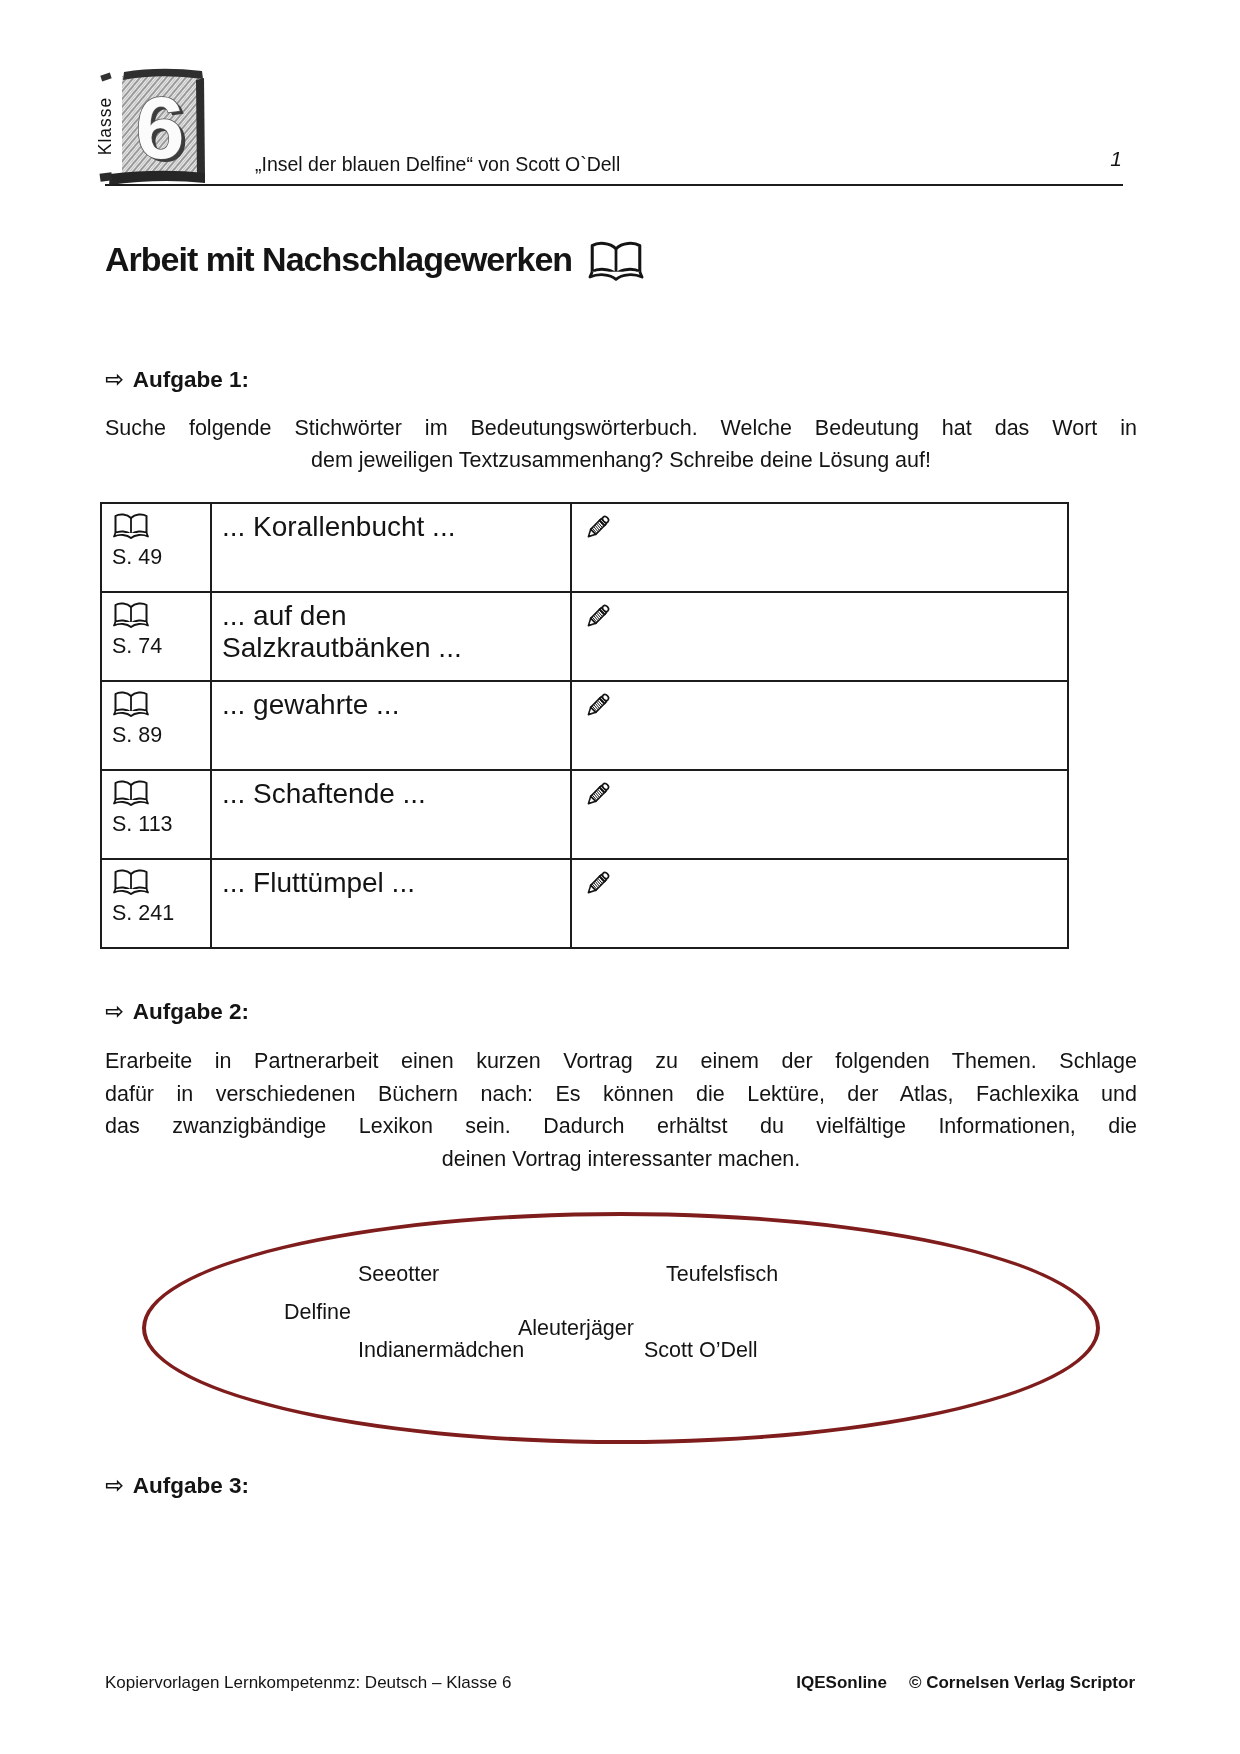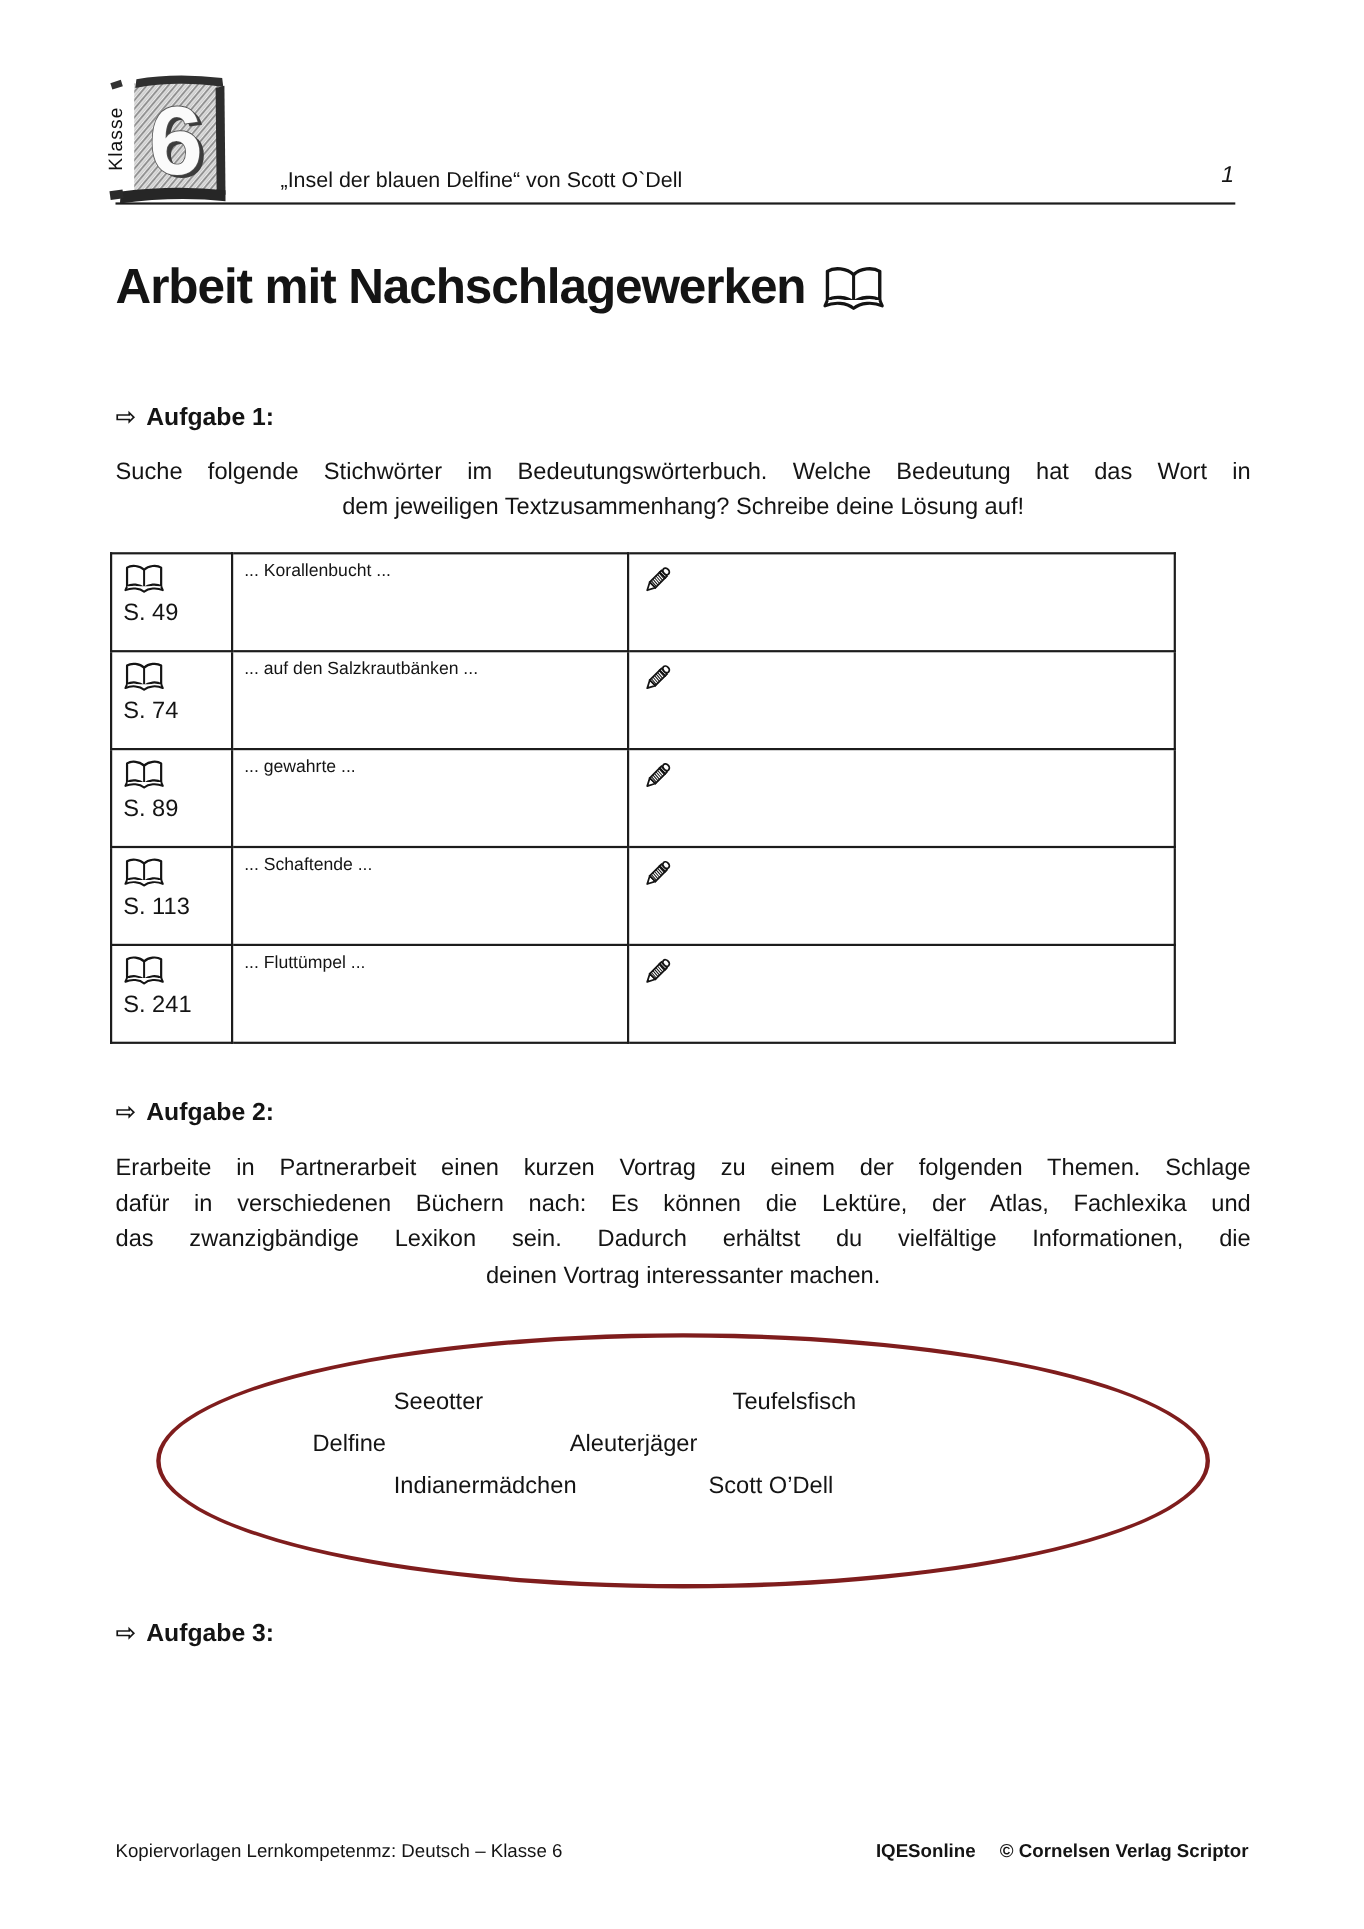--- a/index.html
+++ b/index.html
@@ -12,38 +12,38 @@
   .abs { position:absolute; }
 
   
   .header-rule { left:105px; top:184px; width:1018px; height:2px; background:#1c1c1c; }
   .header-title { left:255px; top:153px; font-size:19.5px; }
   .page-number { left:1096px; top:147px; width:26px; text-align:right; font-size:21px; font-style:italic; }
   .logo { left:98px; top:64px; width:120px; height:126px; z-index:2; }
 
   
   .doc-title { left:105px; top:234px; display:flex; align-items:center; gap:16px; }
-  .doc-title .t { font-size:45px; font-weight:bold; letter-spacing:-1px; white-space:nowrap; }
+  .doc-title .t { font-size:34px; font-weight:bold; letter-spacing:-1px; white-space:nowrap; }
   .book-lg { width:56px; height:46px; margin-top:4px; }
 
   
   .task-head { left:105px; display:flex; align-items:baseline; gap:9px;
                font-size:22.5px; font-weight:bold; }
   .task-head .arrow { font-family:"DejaVu Sans", sans-serif; font-weight:bold; }
 
   
   .jpara { left:105px; width:1032px; font-size:21.5px; line-height:31.5px; }
   .jline { white-space:nowrap; text-align:justify; text-align-last:justify; }
   .jpara .jline:last-child { text-align:center; text-align-last:auto; }
 
   
   .kw-table { left:100px; top:502px; border-collapse:collapse; table-layout:fixed; }
   .kw-table td { border:2px solid #1c1c1c; vertical-align:top; padding:7px 10px 6px 10px; height:74px; }
   .kw-table .c1 { width:88px; }
-  .kw-table .c2 { width:338px; font-size:16px; }
+  .kw-table .c2 { width:338px; font-size:28px; }
   .kw-table .c3 { width:475px; }
   .book-sm { width:38px; height:30px; display:block; }
   .pref { font-size:21.5px; margin-top:4px; }
   .pencil { width:32px; height:32px; }
 
   
   .topic-ellipse { left:142px; top:1212px; width:950px; height:224px;
                    border:4px solid #7f1d1d; border-radius:50%; }
   .topic { position:absolute; font-size:21.5px; white-space:nowrap; }
 
@@ -216,21 +216,21 @@
     <div class="jline">Erarbeite in Partnerarbeit einen kurzen Vortrag zu einem der folgenden Themen. Schlage</div>
     <div class="jline">dafür in verschiedenen Büchern nach: Es können die Lektüre, der Atlas, Fachlexika und</div>
     <div class="jline">das zwanzigbändige Lexikon sein. Dadurch erhältst du vielfältige Informationen, die</div>
     <div class="jline">deinen Vortrag interessanter machen.</div>
   </div>
 
   <div class="abs topic-ellipse">
     <span class="topic" style="left:212px; top:46px">Seeotter</span>
     <span class="topic" style="left:520px; top:46px">Teufelsfisch</span>
     <span class="topic" style="left:138px; top:84px">Delfine</span>
-    <span class="topic" style="left:372px; top:84px">Aleuterjäger</span>
+    <span class="topic" style="left:372px; top:100px">Aleuterjäger</span>
     <span class="topic" style="left:212px; top:122px">Indianermädchen</span>
     <span class="topic" style="left:498px; top:122px">Scott O’Dell</span>
   </div>
 
   <div class="abs task-head" style="top:1472px">
     <span class="arrow">⇨</span>
     <span>Aufgabe 3:</span>
   </div>
 
 

